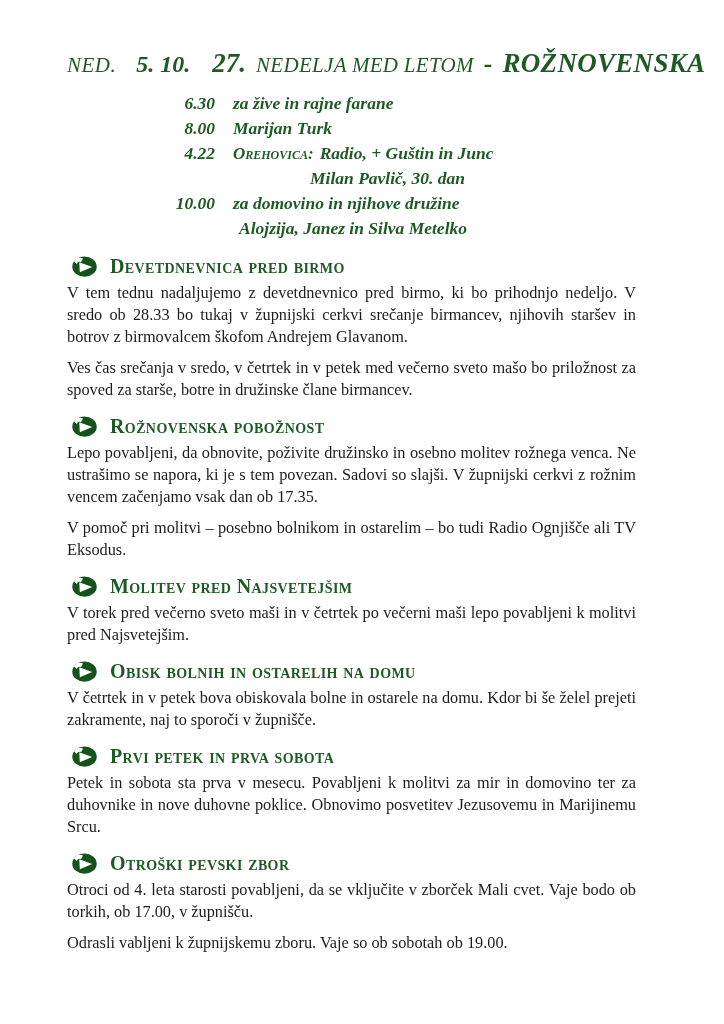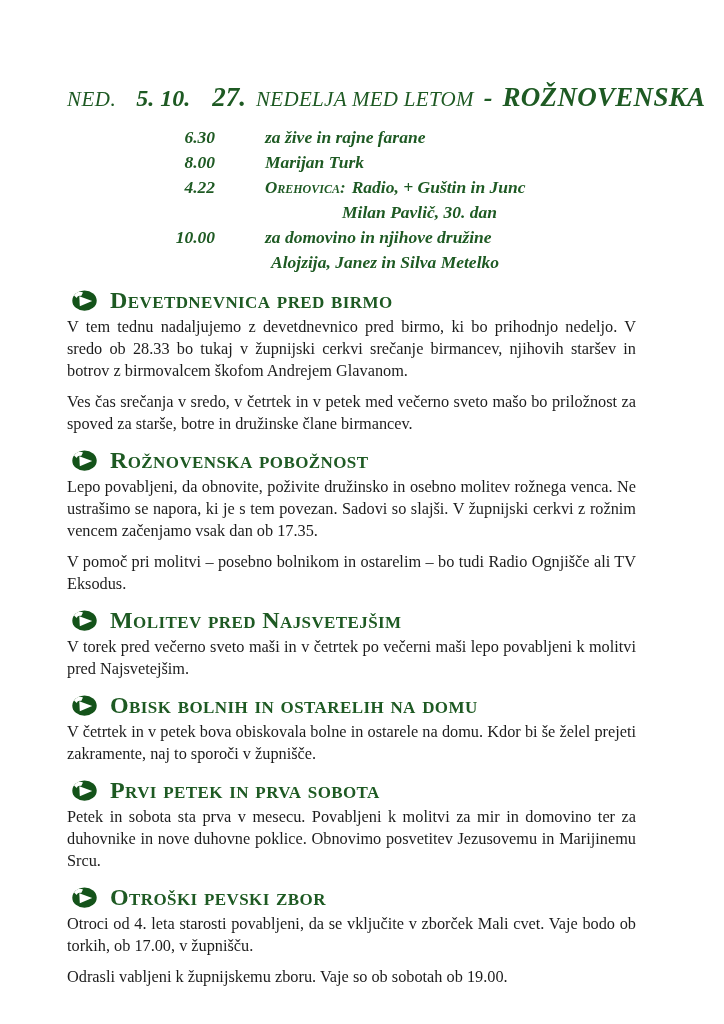--- a/index.html
+++ b/index.html
@@ -7,21 +7,20 @@
   body {
     width: 724px; height: 1024px;
     font-family: "Liberation Serif", serif;
     color: #1c1c1c;
     overflow: hidden;
   }
   .page {
     width: 724px; height: 911px;
     padding: 46px 88px 20px 67px;
     background: #ffffff;
-    margin-top: 34px;
   }
 
   
   .header {
     color: #1e5a23;
     white-space: nowrap;
     font-style: italic;
     line-height: 34px;
   }
   .h-day   { font-size: 21px; letter-spacing: 0.5px; }
@@ -32,21 +31,20 @@
   .h-sub   { font-size: 27px; font-weight: bold; margin-left: 6px; letter-spacing: 0.3px; }
 
   
   .schedule { margin-top: 7px; color: #1e5a23; }
   .srow {
     display: flex;
     font-style: italic;
     font-weight: bold;
     font-size: 17.5px;
     line-height: 25px;
-    gap: 32px;
   }
   .stime { width: 148px; text-align: right; flex: 0 0 auto; }
   .stext { margin-left: 18px; }
   .stext.deep   { margin-left: 95px; }
   .stext.cont   { margin-left: 24px; }
   .sprefix {
     font-variant: small-caps;
     font-size: 17px;
     margin-right: 6px;
   }
@@ -57,21 +55,21 @@
     display: flex;
     align-items: center;
     margin-bottom: 4px;
     min-height: 24px;
   }
   .sec-icon { width: 25px; height: 21px; margin-left: 5px; flex: 0 0 auto; }
   .sec-title {
     color: #1e5a23;
     font-weight: bold;
     font-variant: small-caps;
-    font-size: 24px;
+    font-size: 20px;
     letter-spacing: 0.4px;
     margin-left: 13px;
     line-height: 22px;
   }
   .section p {
     font-size: 16.3px;
     line-height: 22px;
     text-align: justify;
     margin-bottom: 9px;
   }

